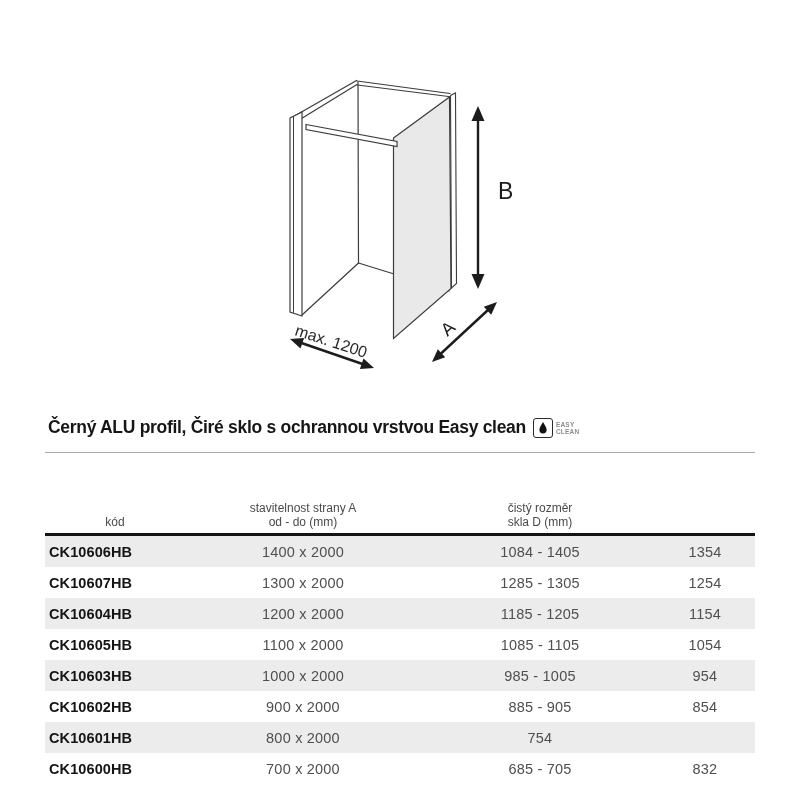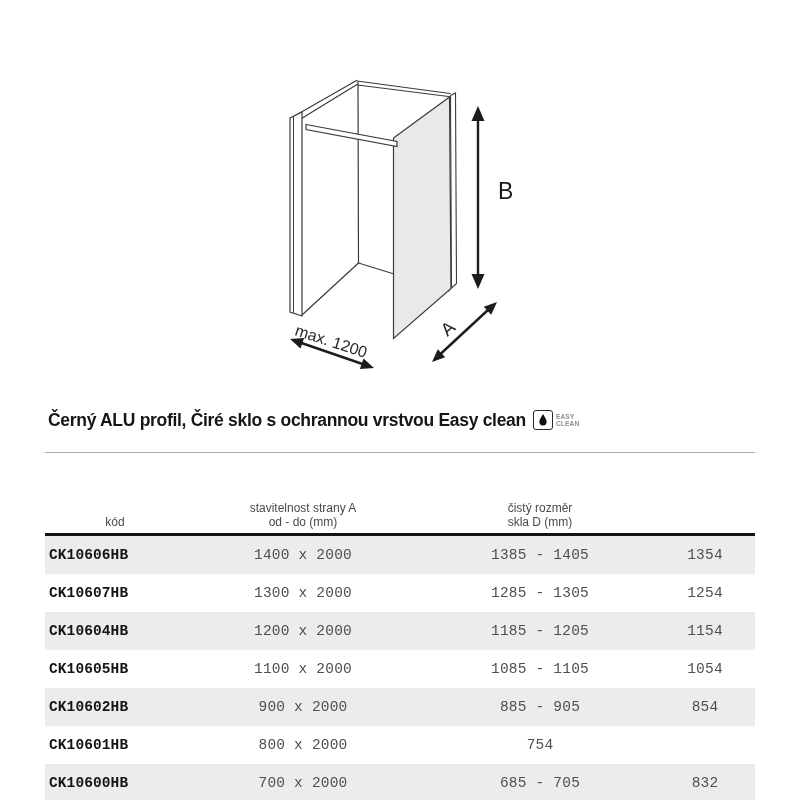--- a/index.html
+++ b/index.html
@@ -5,21 +5,21 @@
   * { margin: 0; padding: 0; box-sizing: border-box; }
   html, body { width: 800px; height: 800px; background: #ffffff; overflow: hidden; }
   body { font-family: "Liberation Sans", sans-serif; position: relative; }
 
   
   .diagram-wrap { position: absolute; top: 0; left: 0; width: 800px; height: 405px; }
 
   
   .heading-row {
     position: absolute; left: 48px; top: 410px; width: 710px; height: 28px;
-    display: flex; align-items: flex-start;
+    display: flex; align-items: flex-end;
   }
   .heading-title {
     font-size: 17.5px; font-weight: bold; color: #161616; letter-spacing: -0.3px;
     white-space: nowrap;
   }
   .ec-badge { display: flex; align-items: center; margin-left: 7px; }
   .ec-box {
     width: 20px; height: 20px; border: 1.7px solid #2a2a2a; border-radius: 3px;
     display: flex; align-items: center; justify-content: center; background: #fff;
   }
@@ -35,22 +35,22 @@
     align-items: end;
     border-top: 1px solid #ababab;
     border-bottom: 3px solid #141414;
     padding: 5px 0 4px 0;
     font-size: 12px; line-height: 13.5px; color: #4a4a4a;
   }
   .thead .hc { text-align: center; margin-top: 44px; }
   .thead .hc.first { text-align: center; padding-left: 4px; }
   .tbody .trow {
     display: grid; grid-template-columns: 136px 244px 230px 100px;
-    align-items: center; height: 38px;
-    font-size: 14.5px; color: #4f4f4f; font-family: Liberation Mono, monospace;
+    align-items: center; height: 31px;
+    font-size: 14.5px; color: #4f4f4f;
   }
   .tbody .trow:nth-child(odd) { background: #ececec; }
   .trow .c { text-align: center; letter-spacing: 0.2px; }
   .trow .c.kod {
     text-align: left; padding-left: 4px; font-weight: bold; color: #141414;
     font-size: 14.5px; letter-spacing: 0.1px;
   }
 </style>
 </head>
 <body>
@@ -130,40 +130,46 @@
     <div class="hc">
       <span>čistý rozměr</span><br>
       <span>skla D (mm)</span>
     </div>
   </div>
 
   <div class="tbody">
     <div class="trow">
       <div class="c kod">CK10606HB</div>
       <div class="c">1400 x 2000</div>
-      <div class="c">1385 - 1405</div>
+      <div class="c">1084 - 1405</div>
       <div class="c">1354</div>
     </div>
     <div class="trow">
       <div class="c kod">CK10607HB</div>
       <div class="c">1300 x 2000</div>
       <div class="c">1285 - 1305</div>
       <div class="c">1254</div>
     </div>
     <div class="trow">
       <div class="c kod">CK10604HB</div>
       <div class="c">1200 x 2000</div>
       <div class="c">1185 - 1205</div>
       <div class="c">1154</div>
     </div>
     <div class="trow">
       <div class="c kod">CK10605HB</div>
       <div class="c">1100 x 2000</div>
       <div class="c">1085 - 1105</div>
       <div class="c">1054</div>
+    </div>
+    <div class="trow">
+      <div class="c kod">CK10603HB</div>
+      <div class="c">1000 x 2000</div>
+      <div class="c">985 - 1005</div>
+      <div class="c">954</div>
     </div>
     <div class="trow">
       <div class="c kod">CK10602HB</div>
       <div class="c">900 x 2000</div>
       <div class="c">885 - 905</div>
       <div class="c">854</div>
     </div>
     <div class="trow">
       <div class="c kod">CK10601HB</div>
       <div class="c">800 x 2000</div>

